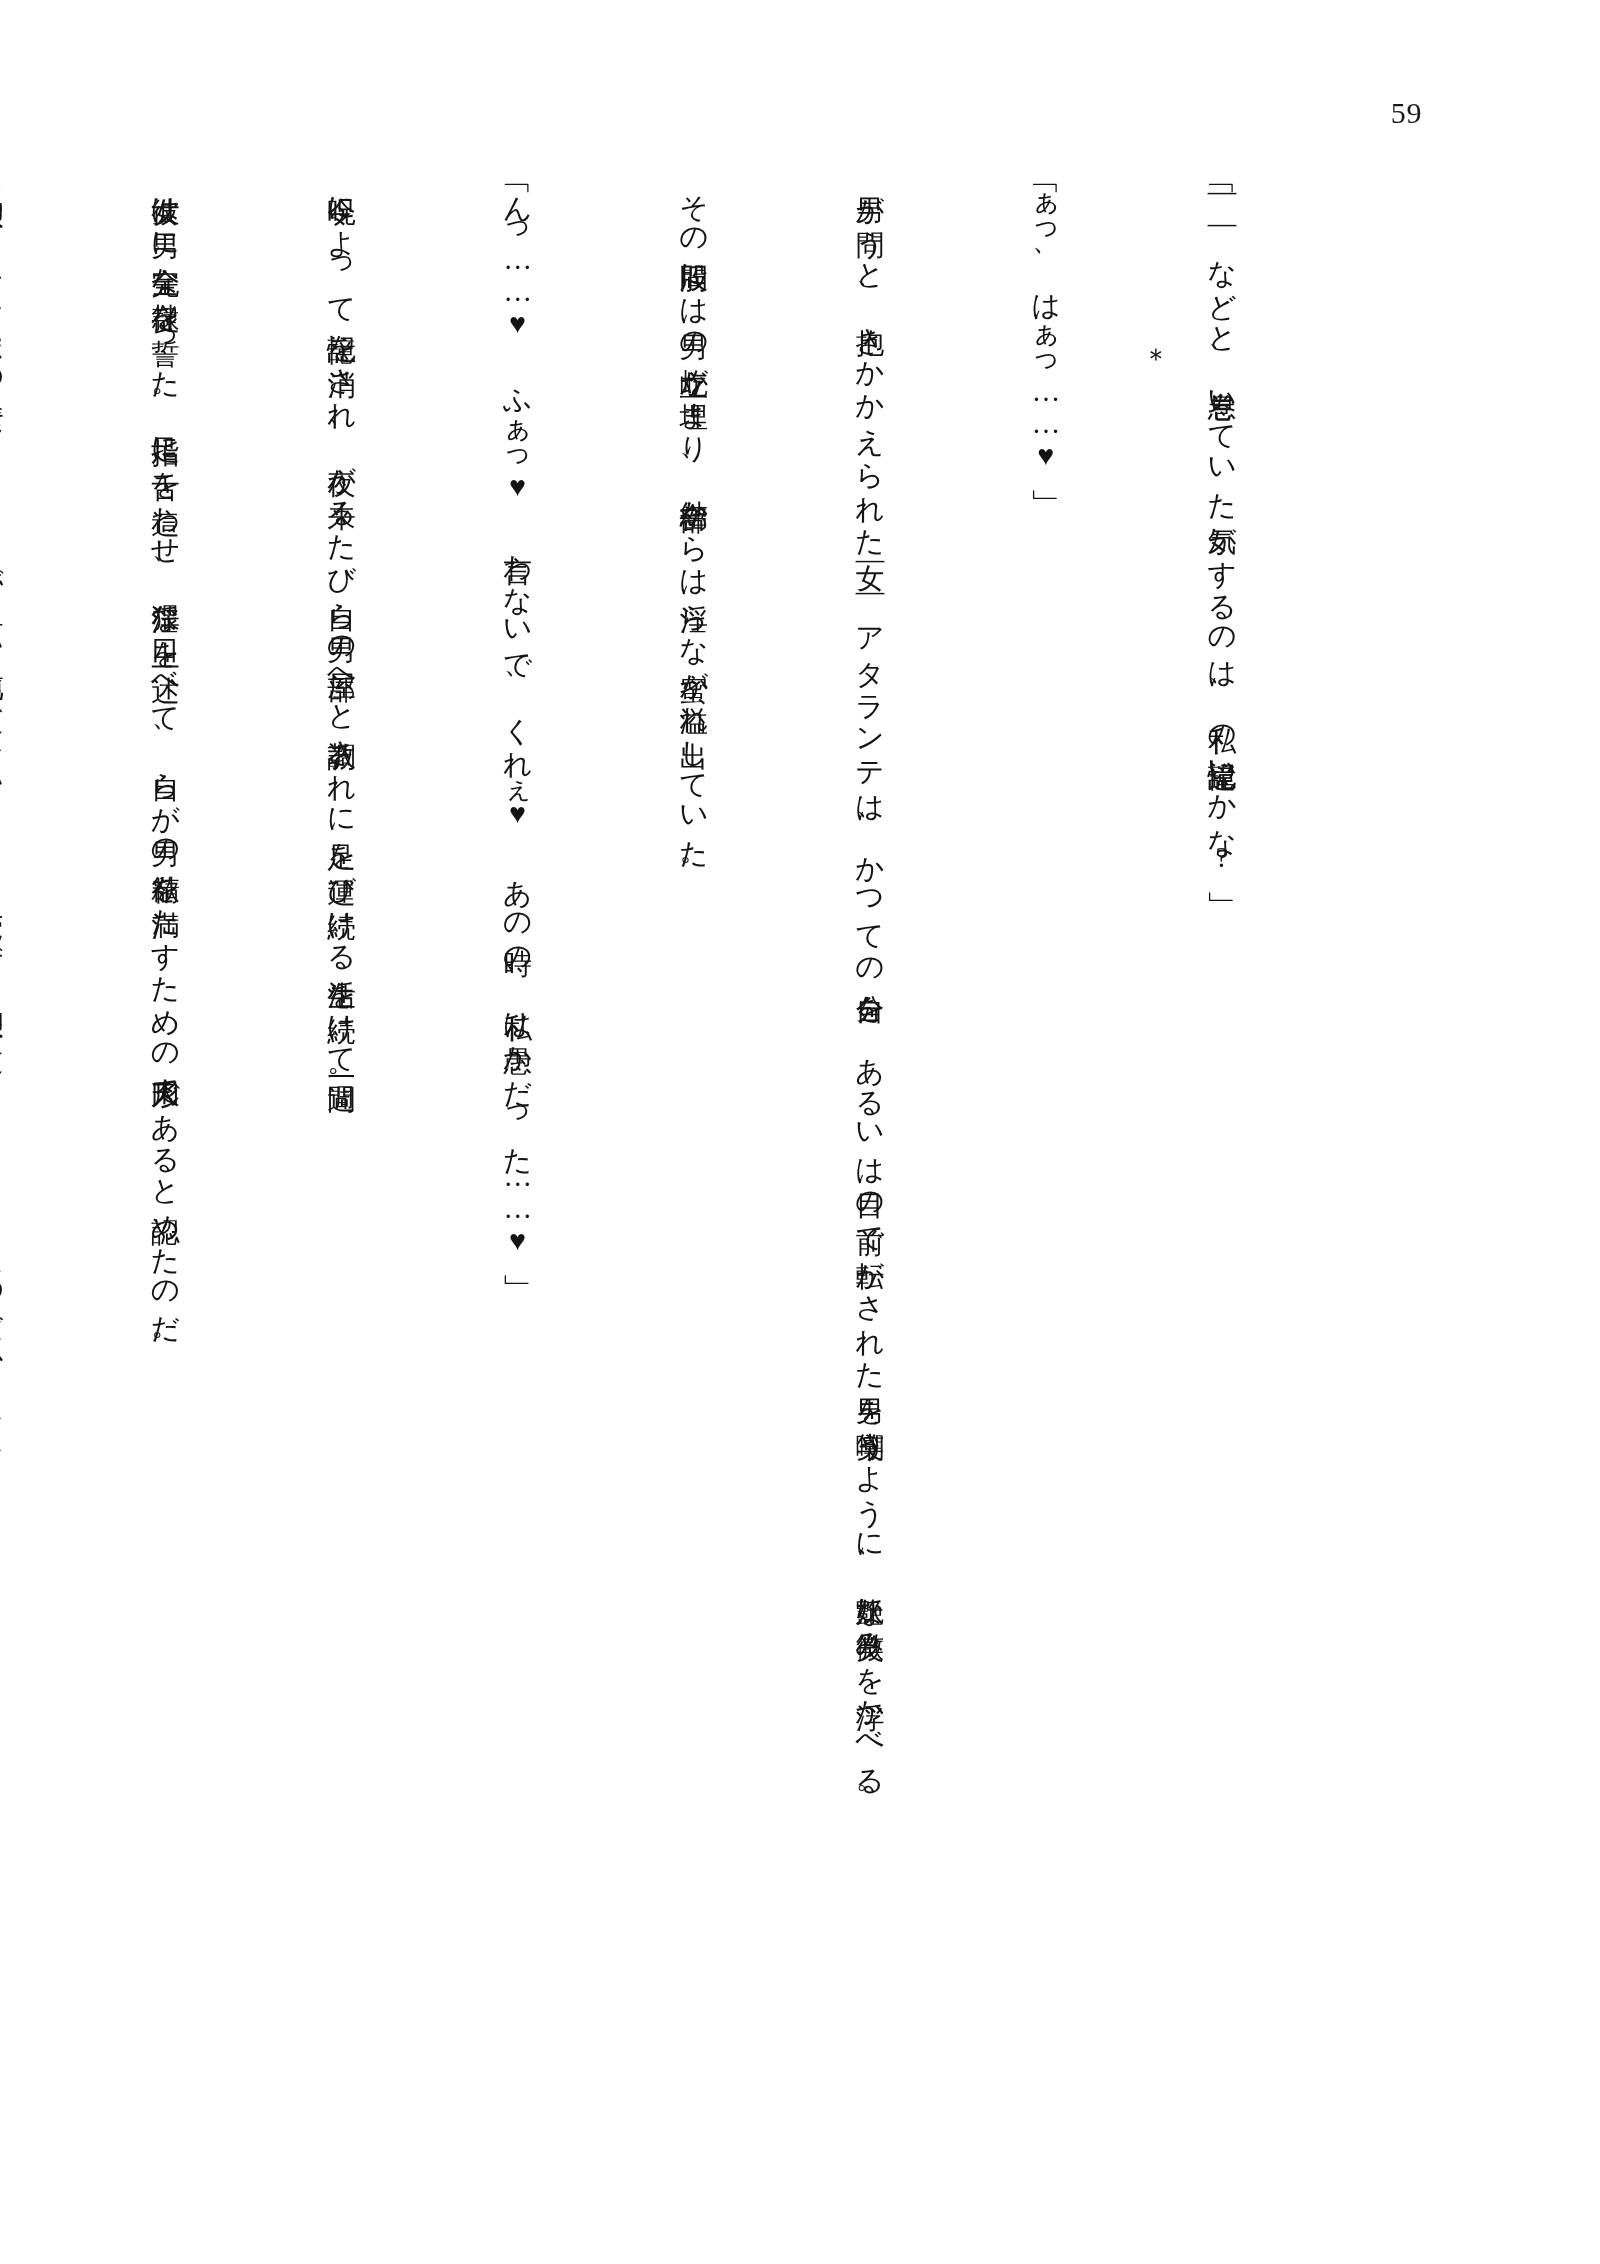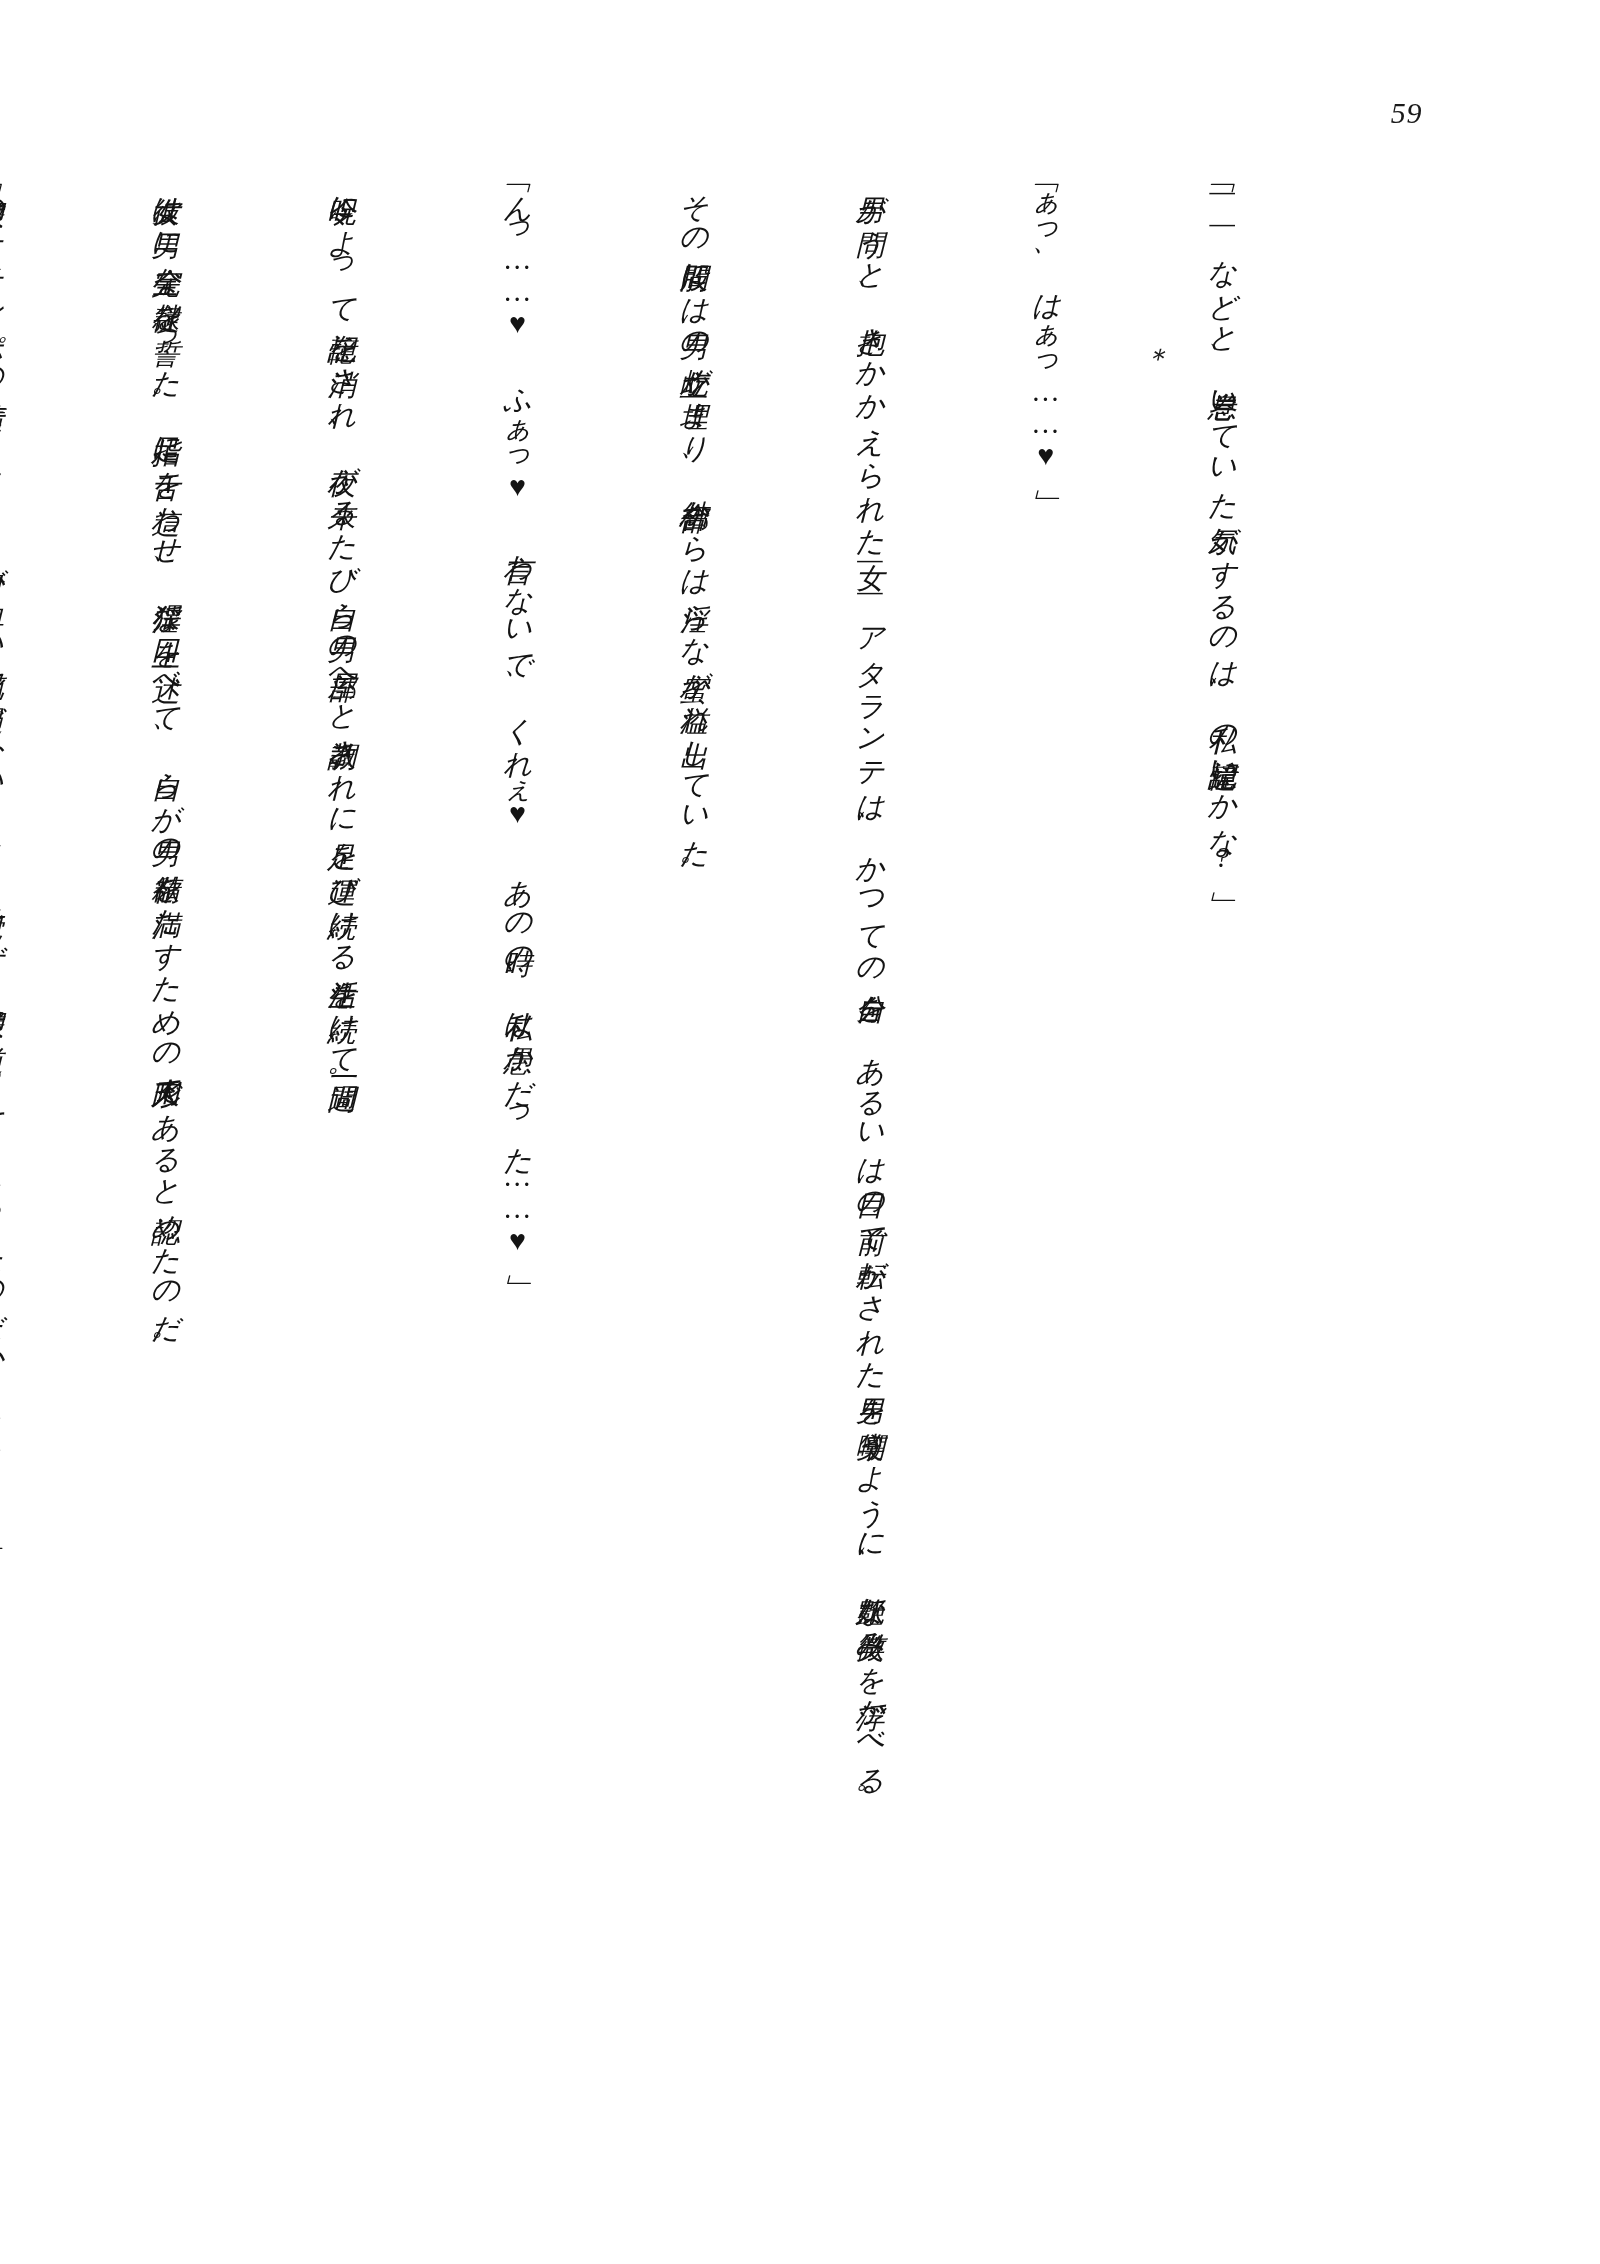--- a/index.html
+++ b/index.html
@@ -8,21 +8,20 @@
     background: #ffffff;
   }
   .page {
     position: relative;
     width: 1600px;
     height: 1928px;
     background: #ffffff;
     overflow: hidden;
     font-family: "Liberation Serif", "DejaVu Serif", serif;
     color: #1a1a1a;
-    font-style: italic;
   }
   .page-number {
     position: absolute;
     top: 96px;
     right: 178px;
     font-size: 30px;
     letter-spacing: 0.02em;
     color: #1a1a1a;
   }
   .section-mark {

